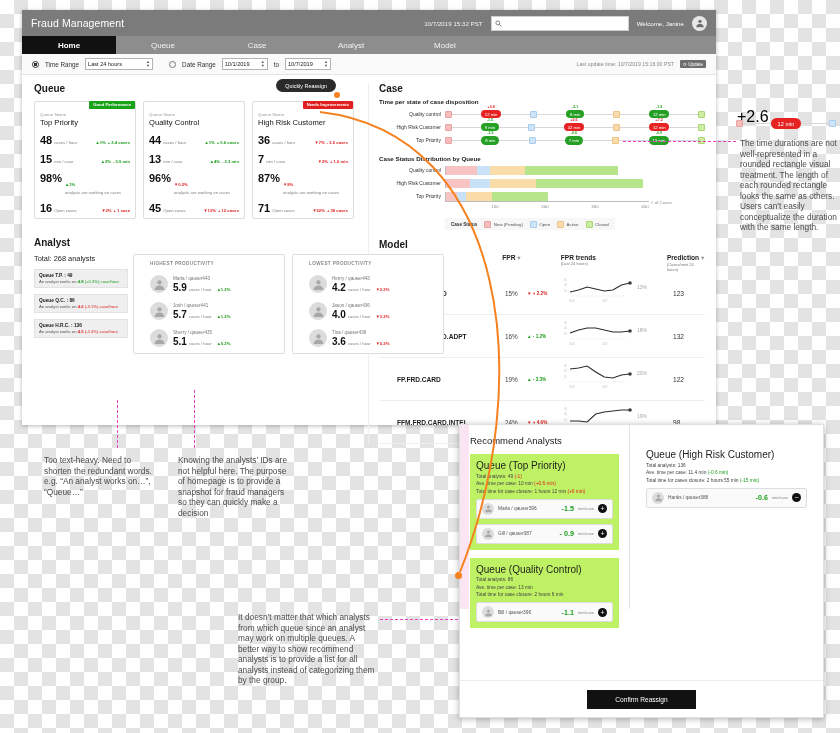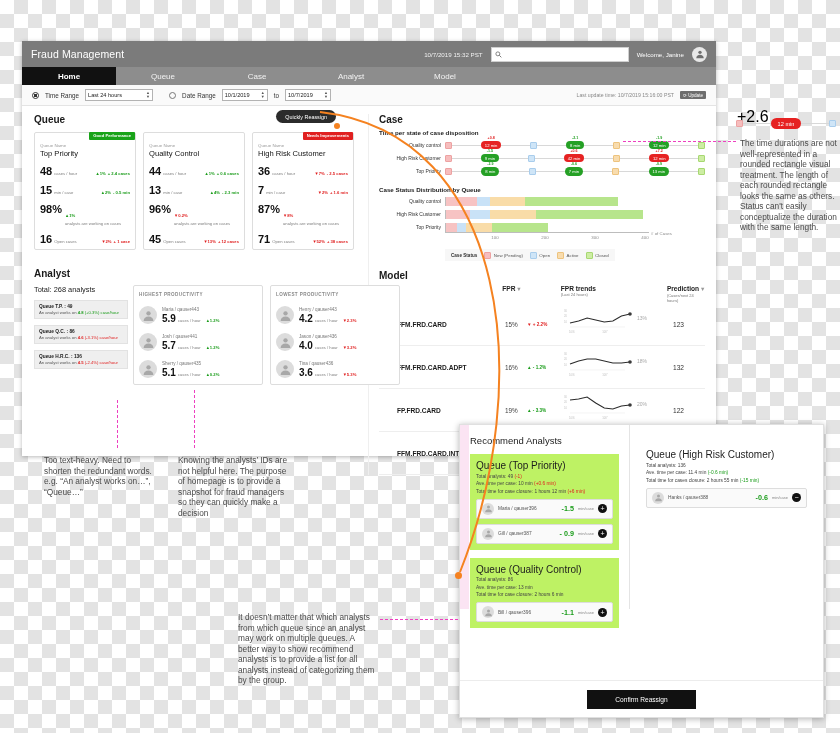--- a/index.html
+++ b/index.html
@@ -10,21 +10,21 @@
     background-image:
       linear-gradient(45deg,#e3e3e3 25%,transparent 25%,transparent 75%,#e3e3e3 75%),
       linear-gradient(45deg,#e3e3e3 25%,transparent 25%,transparent 75%,#e3e3e3 75%);
     background-size:28px 28px;
     background-position:0 0,14px 14px;
   }
   .abs{position:absolute;}
 
   
   #app{left:22px;top:10px;width:694px;height:415px;background:#fff;
-       box-shadow:0 1px 4px rgba(0,0,0,.28);margin-top:31px;}
+       box-shadow:0 1px 4px rgba(0,0,0,.28);}
   .appbar{height:26px;background:#7b7b7b;display:flex;align-items:center;padding:0 9px;gap:8px;}
   .app-title{color:#fff;font-size:10.5px;letter-spacing:.1px;}
   .app-time{color:#f0f0f0;font-size:6.2px;margin-left:auto;}
   .searchbox{width:130px;height:13px;background:#fff;border:1px solid #cfcfcf;
              display:flex;align-items:center;padding:0 3px;}
   .searchbox svg{width:7px;height:7px;}
   .welcome{color:#fff;font-size:6.2px;}
   .avatar-hdr{width:15px;height:15px;border-radius:50%;background:#e8e8e8;
               display:flex;align-items:center;justify-content:center;}
   .avatar-hdr svg{width:10px;height:10px;}
@@ -102,21 +102,21 @@
   .legend{margin-left:66px;margin-top:1px;background:#f7f7f7;display:inline-flex;
           align-items:center;gap:7px;padding:2.5px 6px;}
   .legend b{font-size:4.6px;color:#333;}
   .lg{display:flex;align-items:center;gap:2.5px;font-size:4.4px;color:#555;}
 
   
   .an-total{font-size:7.4px;color:#222;}
   .an-box{background:#efefef;border:1px solid #e2e2e2;padding:3px 4px;margin-top:6px;width:84px;}
   .an-box .l1{font-size:4.8px;color:#222;font-weight:bold;}
   .an-box .l2{font-size:4.2px;color:#555;margin-top:1px;}
-  .prod-card{width:118px;border:1px solid #ddd;border-radius:2px;padding:6px 5px;background:#fff;}
+  .prod-card{width:118px;border:1px solid #ddd;border-radius:2px;padding:6px 16px;background:#fff;}
   .prod-h{font-size:4.6px;color:#8a8a8a;letter-spacing:.4px;font-weight:bold;}
   .prow{display:flex;align-items:center;gap:5px;margin-top:9px;}
   .ava{width:18px;height:18px;border-radius:50%;background:#dcdcdc;flex:none;
        display:flex;align-items:center;justify-content:center;}
   .ava svg{width:13px;height:13px;}
   .pname{font-size:4.6px;color:#777;}
   .pline{display:flex;align-items:baseline;gap:2px;margin-top:1px;}
   .pval{font-size:10px;font-weight:bold;color:#111;}
 
   
@@ -732,21 +732,21 @@
 </svg>
 
 <div class="abs" style="left:737px;top:108px;" style2="">+2.6</div>
 <div class="abs" style="left:736px;top:118px;display:flex;align-items:center;gap:0;width:100px;">
   <span class="sq pink"></span>
   <span class="conn"></span>
   <span class="cap-pill">12 min</span>
   <span class="conn"></span>
   <span class="sq blue"></span>
 </div>
-<div class="abs anno" style="left:740px;top:138px;width:100px;">The time durations are not well-represented in a rounded rectangle visual treatment. The length of each rounded rectangle looks the same as others. Status can't easily conceptualize the duration with the same length.</div>
+<div class="abs anno" style="left:740px;top:138px;width:100px;">The time durations are not well-represented in a rounded rectangle visual treatment. The length of each rounded rectangle looks the same as others. Users can't easily conceptualize the duration with the same length.</div>
 <div class="dline" style="left:623px;top:141px;width:113px;"></div>
 
 <div class="vline" style="left:117px;top:400px;height:48px;"></div>
 <div class="abs anno" style="left:44px;top:455px;width:116px;">Too text-heavy. Need to shorten the redundant words. e.g. “An analyst works on…”, “Queue…”</div>
 
 <div class="vline" style="left:194px;top:390px;height:58px;"></div>
 <div class="abs anno" style="left:178px;top:455px;width:112px;">Knowing the analysts’ IDs are not helpful here. The purpose of homepage is to provide a snapshot for fraud managers so they can quickly make a decision</div>
 
 <div class="dline" style="left:380px;top:619px;width:78px;"></div>
 <div class="abs anno" style="left:238px;top:612px;width:140px;">It doesn’t matter that which analysts from which queue since an analyst may work on multiple queues. A better way to show recommend analysts is to provide a list for all analysts instead of categorizing them by the group.</div>

